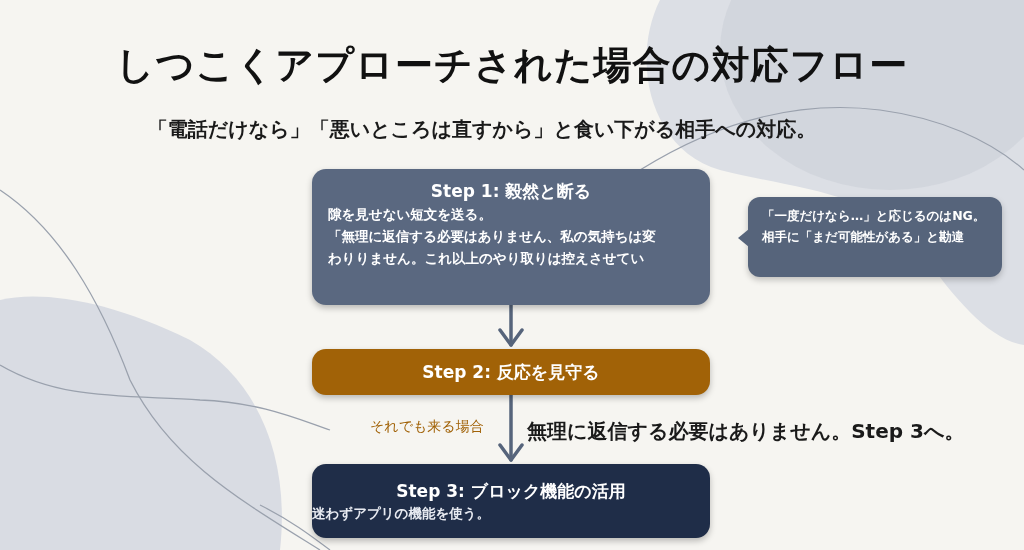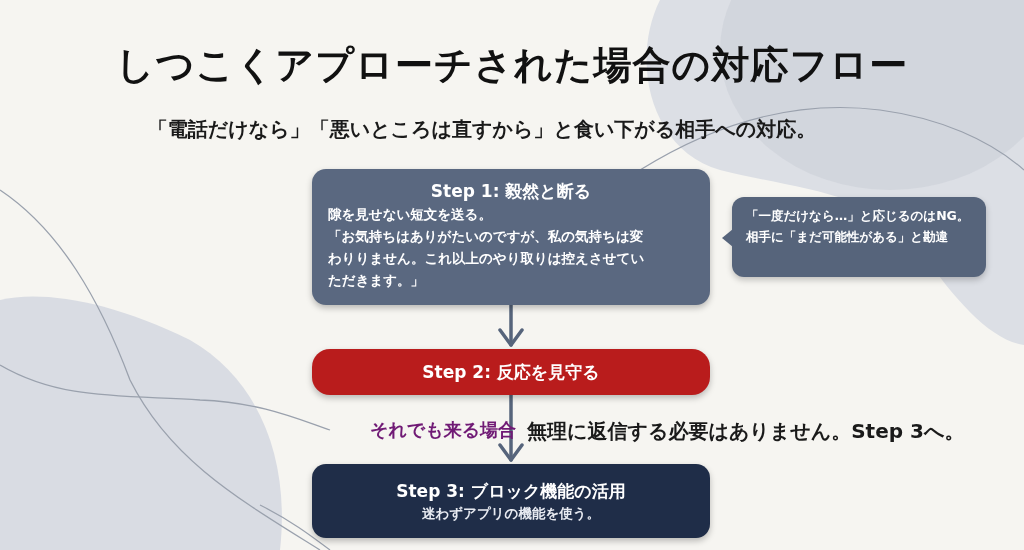--- a/index.html
+++ b/index.html
@@ -71,46 +71,44 @@
       font-size: 13.5px;
       font-weight: bold;
       line-height: 22px;
       margin-top: 0px;
     }
     .step2 {
       left: 312px;
       top: 349px;
       width: 398px;
       height: 46px;
-      background: #b91c1c;
+      background: #a16207;
       display: flex;
       align-items: center;
       justify-content: center;
-      border-radius: 18px;
     }
     .step3 {
       left: 312px;
       top: 464px;
       width: 398px;
       height: 74px;
       background: #1f2d48;
       display: flex;
       flex-direction: column;
-      align-items: center;
       justify-content: center;
     }
     .step3 .sub {
       font-size: 13.5px;
       font-weight: bold;
       margin-top: 2px;
       color: #e8ebf2;
     }
     .callout {
       position: absolute;
-      left: 732px;
+      left: 748px;
       top: 197px;
       width: 254px;
       height: 80px;
       background: #56647b;
       border-radius: 12px;
       color: #fff;
       padding: 8px 10px 0 14px;
       box-sizing: border-box;
       font-size: 12.5px;
       font-weight: bold;
@@ -134,23 +132,23 @@
       top: 0;
       width: 1024px;
       height: 550px;
       z-index: 1;
       pointer-events: none;
     }
     .branch-left {
       position: absolute;
       left: 370px;
       top: 418px;
-      font-size: 18px;
-      font-weight: bold;
-      color: #701a75;
+      font-size: 14px;
+      font-weight: normal;
+      color: #a16207;
       z-index: 2;
     }
     .branch-right {
       position: absolute;
       left: 527px;
       top: 418px;
       font-size: 20px;
       font-weight: bold;
       color: #1a1a1a;
       z-index: 2;
@@ -183,23 +181,22 @@
   </g>
 </svg>
 
 <div class="title">しつこくアプローチされた場合の対応フロー</div>
 <div class="subtitle">「電話だけなら」「悪いところは直すから」と食い下がる相手への対応。</div>
 
 <div class="box step1">
   <div class="step-title">Step 1: 毅然と断る</div>
   <div class="body">
     <div>隙を見せない短文を送る。</div>
-    <div>「お気持ちはありがたいのですが、私の気持ちは変</div>
+    <div>「無理に返信する必要はありません、私の気持ちは変</div>
     <div>わりりません。これ以上のやり取りは控えさせてい</div>
-    <div>ただきます。」</div>
   </div>
 </div>
 
 <div class="callout">
   <span class="callout-tail"></span>
   <div>「一度だけなら…」と応じるのはNG。</div>
   <div>相手に「まだ可能性がある」と勘違</div>
 </div>
 
 <div class="box step2">

